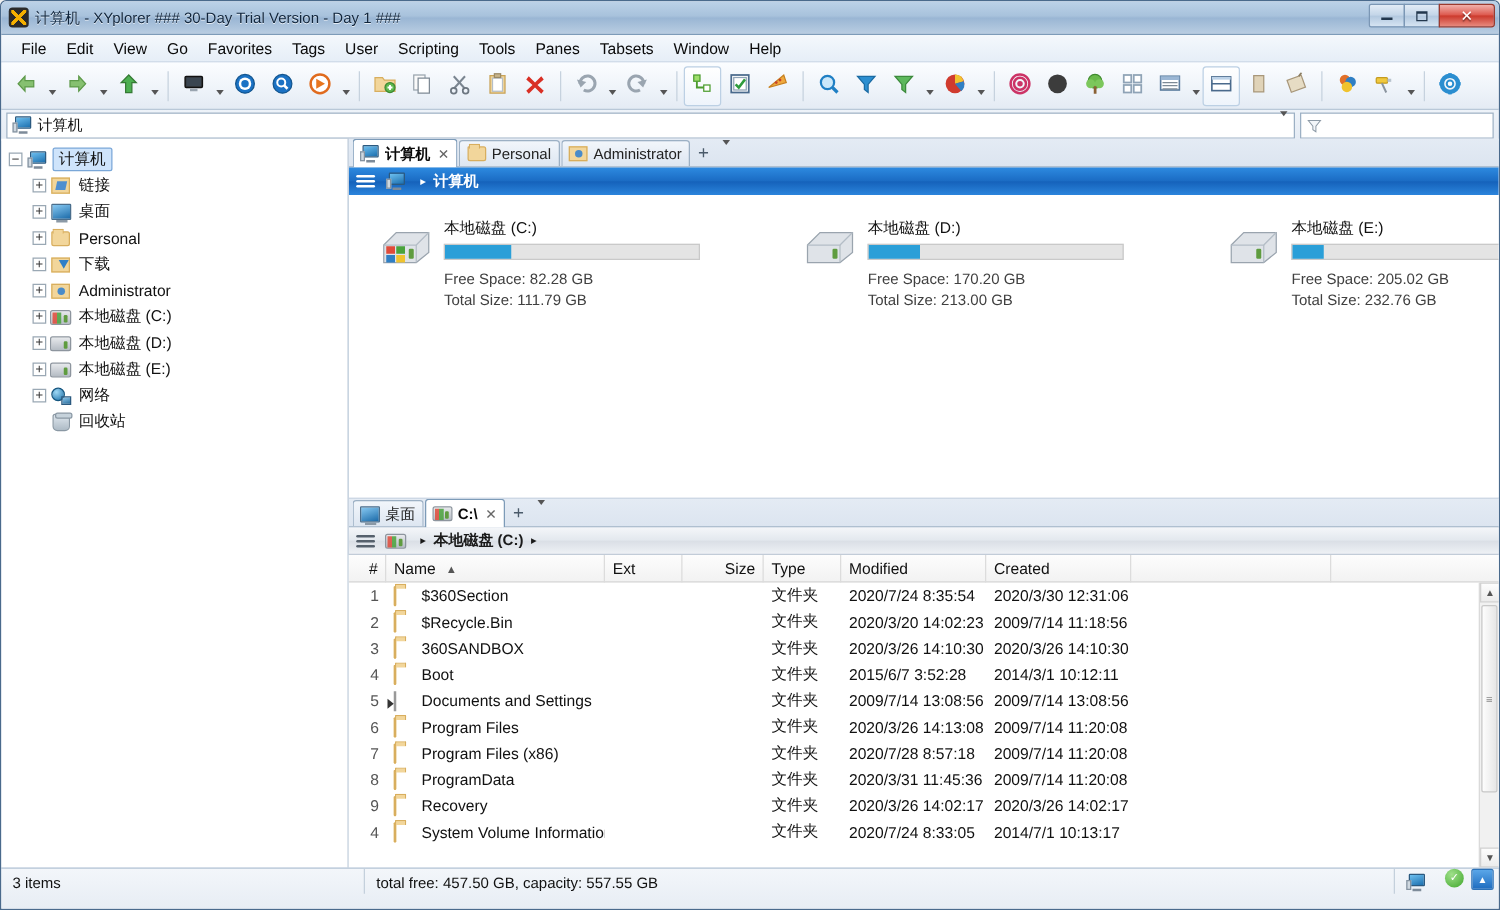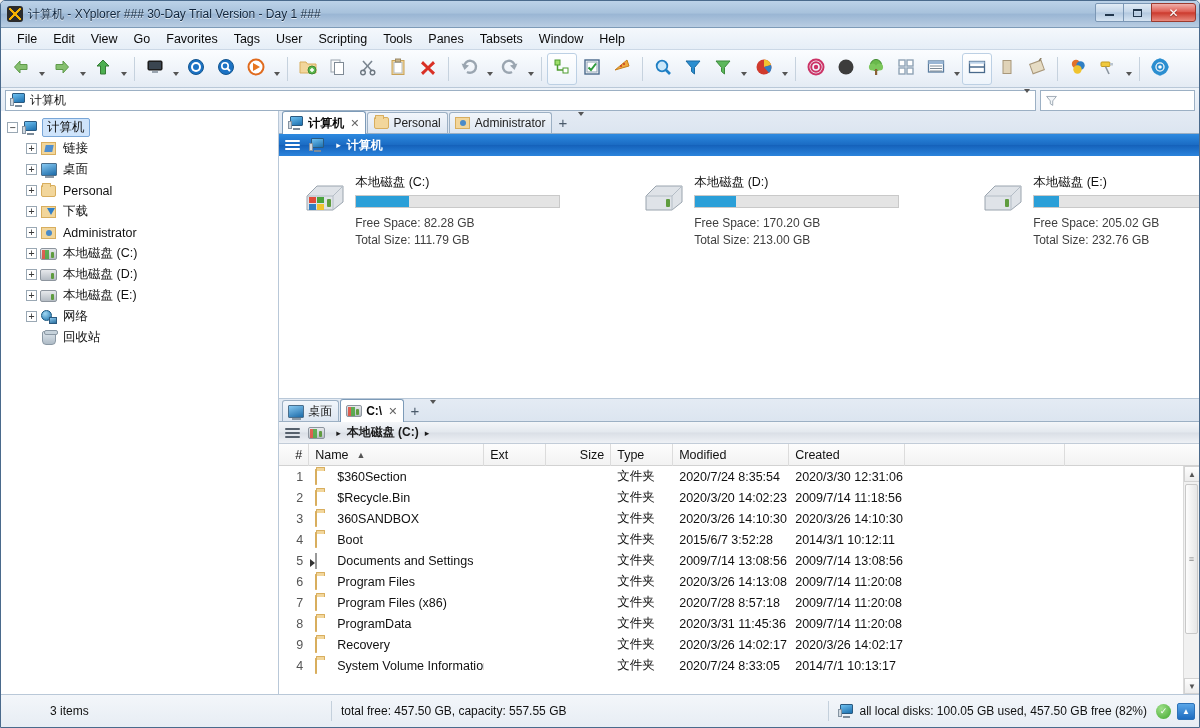--- a/index.html
+++ b/index.html
@@ -231,21 +231,21 @@
               background:linear-gradient(90deg,#fdfdfd,#e6e6e6); border:1px solid #c8c8c8; border-radius:2px;
               display:flex;align-items:center;justify-content:center;color:#8a8a8a;font-size:9px;}
   .vs-btn.bot { position:absolute;bottom:0;left:0;width:16px;}
   .vs-btn.top { position:absolute;top:0;left:0;width:16px;}
 
   
   .statusbar {
     position:absolute; left:0; right:0; bottom:0; height:33px;
     background: linear-gradient(180deg,#f3f6fa 0%, #e7edf4 100%);
     border-top:1px solid #b9c8d8;
-    display:flex; align-items:center;padding-left:40px;
+    display:flex; align-items:flex-start;
   }
   .sb-cell { height:22px; display:flex; align-items:center; padding:0 9px; font-size:12px; color:#111; white-space:nowrap;}
   .sb-sep { width:1px;height:20px;background:#c4d0dc; }
   .sb-grow { flex:1 1 auto; }
   .sb-ok { width:15px;height:15px;border-radius:50%;background:radial-gradient(circle at 35% 30%, #9fe08a, #3fa62b); display:flex;align-items:center;justify-content:center;color:#fff;font-size:9px;font-weight:bold;}
   .sb-up {
     width:18px;height:17px;border:1px solid #2d72b8;border-radius:2px;
     background:linear-gradient(180deg,#5aa6e8,#1f6dc0); color:#fff;
     display:flex;align-items:center;justify-content:center;font-size:8px;margin-left:6px;margin-right:4px;
   }
@@ -1008,19 +1008,18 @@
     <div class="sb-sep"></div>
     <div class="sb-cell">total free: 457.50 GB, capacity: 557.55 GB</div>
     <div class="sb-grow"></div>
     <div class="sb-sep"></div>
     <div class="sb-cell">
       <span class="ico-monitor" style="margin-right:6px">
         <span class="scr"></span>
           <span class="tower"></span>
           <span class="base"></span>
       </span>
-      <span>all local disks: 100.05 GB used, 457.50 GB free (82%)</span>
     </div>
     <div class="sb-ok">✓</div>
     <div class="sb-up">▲</div>
   </div>
 
 </div>
 
 </body></html>

